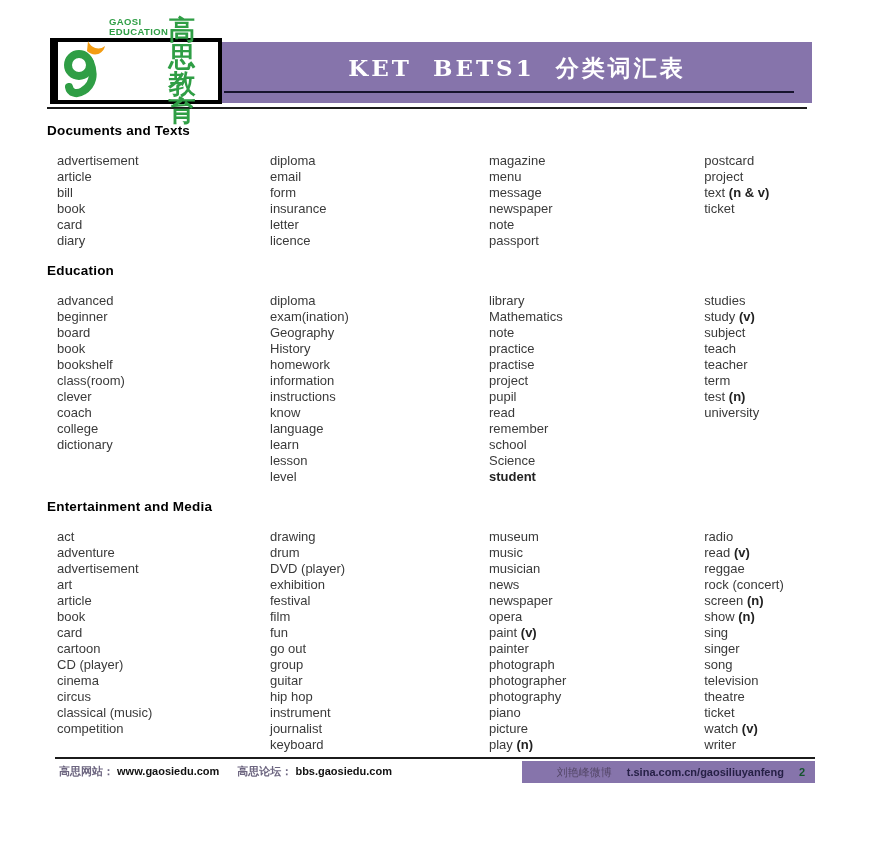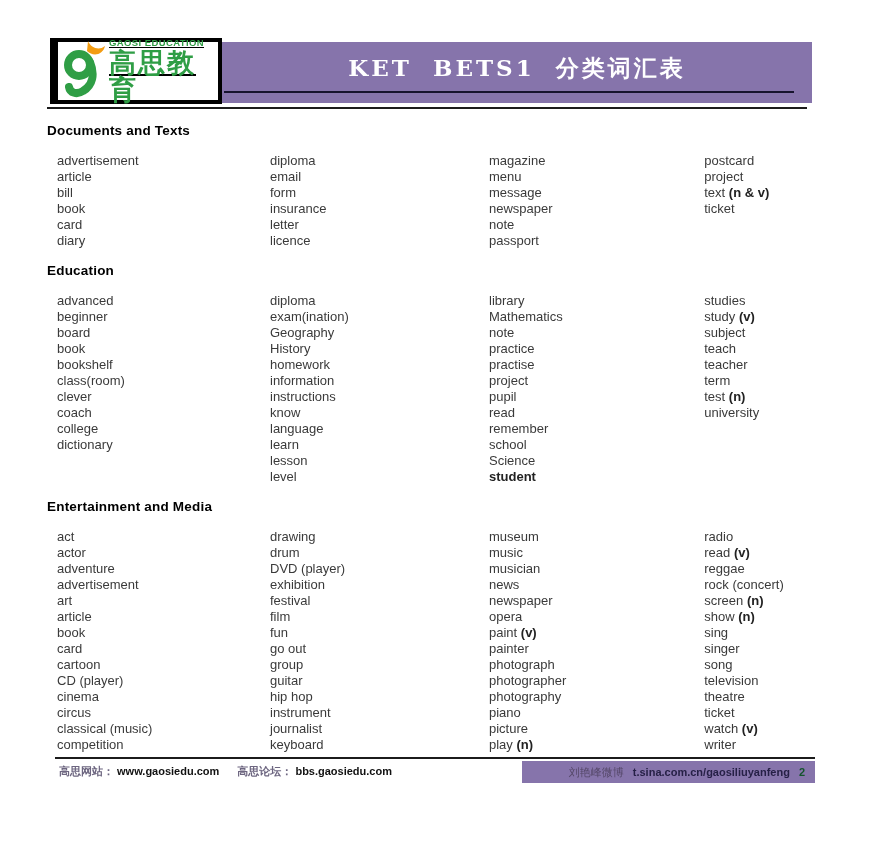--- a/index.html
+++ b/index.html
@@ -16,21 +16,21 @@
     font-size:23px; letter-spacing:3px; word-spacing:10px; margin-bottom:8px;
   }
   .banner-underline {
     position:absolute; left:2px; right:18px; bottom:10px; height:2px; background:#17142e;
   }
   .logo-box {
     position:absolute; left:50px; top:38px; width:172px; height:66px;
     background:#ffffff; border:4px solid #000; border-left-width:8px;
     display:flex; align-items:center; gap:3px; padding:2px 4px; z-index:2;
   }
-  .logo-text { display:flex; flex-direction:column; line-height:1;text-decoration:underline; }
+  .logo-text { display:flex; flex-direction:row; line-height:1; }
   .logo-en { color:var(--green); font-size:9.5px; font-weight:bold; letter-spacing:0.4px; margin-bottom:3px; }
   .logo-cn { color:var(--green); font-size:27px; font-weight:bold; letter-spacing:2px; }
 
   
   .content {
     position:absolute; left:47px; top:107px; width:760px;
     border-top:2px solid #1b1b1b;
   }
   .section-title {
     font-size:13.5px; font-weight:bold; color:#000;
@@ -45,21 +45,21 @@
   .footer {
     position:absolute; left:55px; top:757px; width:760px;
     border-top:2px solid #1b1b1b; display:flex; justify-content:space-between; align-items:flex-start;
   }
   .footer-left { display:flex; gap:18px; padding:5px 0 0 4px; font-size:11px; }
   .footer-pair { white-space:nowrap; }
   .footer-label { color:#6d6680;font-weight:bold; }
   .footer-url { color:#111; font-weight:bold;margin-top:25px; }
   .footer-right {
     margin-top:2px; width:293px; height:22px; background:var(--purple);
-    display:flex; align-items:center; justify-content:flex-end; gap:9px;
+    display:flex; align-items:center; justify-content:flex-end; gap:15px;
     padding:0 10px; font-size:11px; white-space:nowrap;
   }
   .weibo-label { color:#544768; }
   .weibo-url { color:#262046; font-weight:bold; }
   .page-number { color:var(--pagegreen); font-weight:bold; }
 </style>
 </head>
 <body>
 
 <div class="page">
@@ -174,21 +174,20 @@
             <div class="word">university</div>
           </div>
         </div>
     </div>
 
     <div class="section">
       <div class="section-title">Entertainment and Media</div>
       <div class="word-grid">
           <div class="word-col">
             <div class="word">act</div>
-            <div class="word">actor</div>
             <div class="word">adventure</div>
             <div class="word">advertisement</div>
             <div class="word">art</div>
             <div class="word">article</div>
             <div class="word">book</div>
             <div class="word">card</div>
             <div class="word">cartoon</div>
             <div class="word">CD (player)</div>
             <div class="word">cinema</div>
             <div class="word">circus</div>

